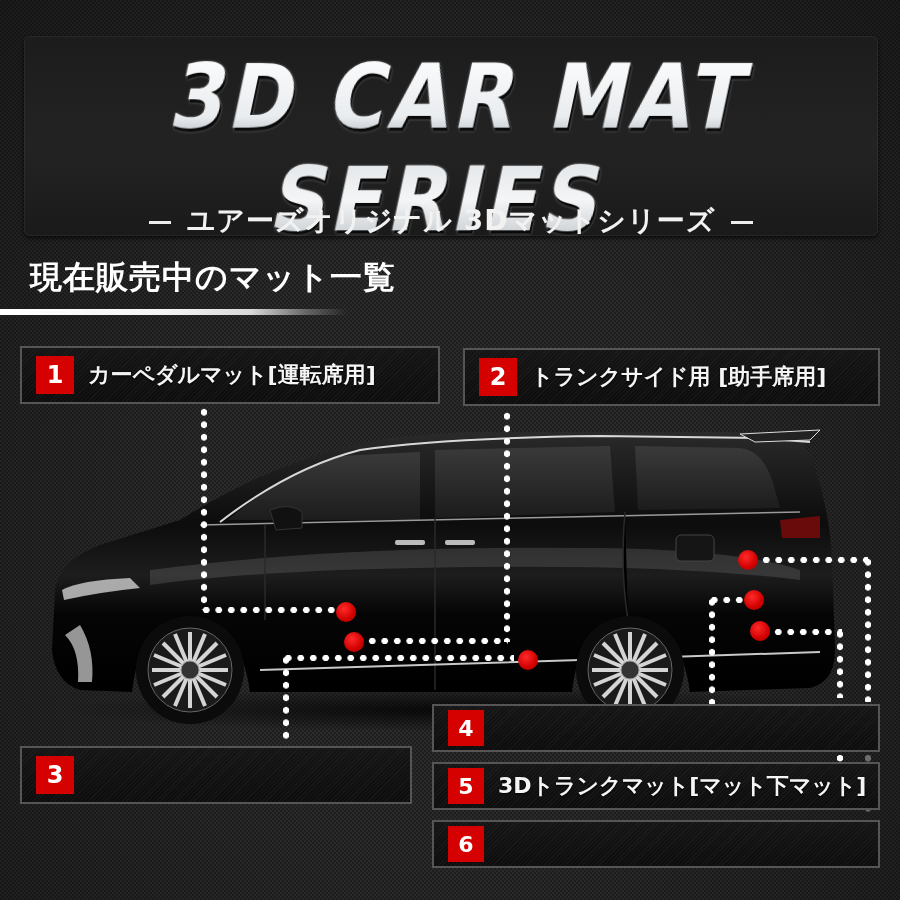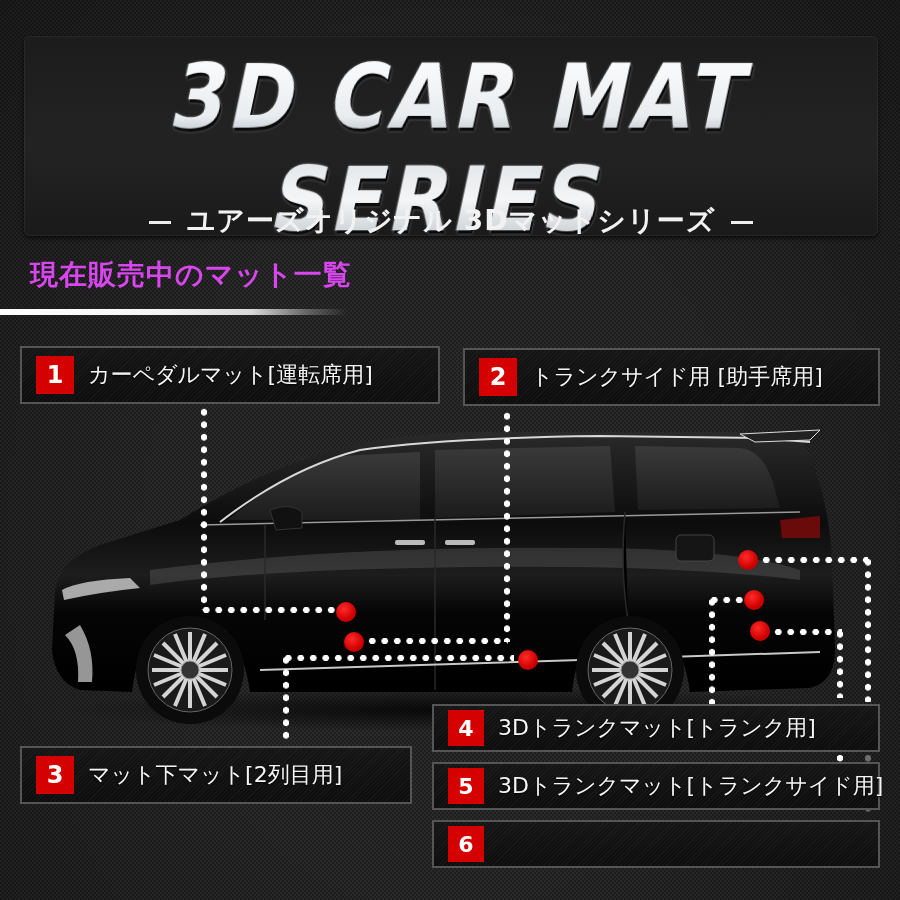--- a/index.html
+++ b/index.html
@@ -48,22 +48,22 @@
     color: #f2f2f2;
     font-weight: bold;
     font-size: 28px;
     letter-spacing: 1px;
   }
   .sub-title .dash { display: inline-block; width: 22px; height: 3px; background: #eee; vertical-align: middle; margin: 0 16px; }
 
   
   .section-heading {
     position: absolute; left: 30px; top: 256px;
-    color: #d946ef;
-    font-size: 28px;
+    color: #ffffff;
+    font-size: 32px;
     font-weight: bold;
     letter-spacing: 1px;
   }
   .section-rule {
     position: absolute; left: 0; top: 309px; width: 560px; height: 6px;
     background: linear-gradient(90deg, #ffffff 0%, #f4f4f4 30%, #d8d8d8 45%, rgba(160,160,160,0.5) 55%, rgba(80,80,80,0) 62%);
   }
 
   
   .label {
@@ -83,21 +83,21 @@
     color: #fff;
     font-weight: bold;
     font-size: 24px;
     display: flex; align-items: center; justify-content: center;
     margin-right: 14px;
     flex: 0 0 auto;
   }
   .label.short .num-badge { width: 36px; height: 36px; font-size: 22px; }
   .label-text {
     color: #f5f5f5;
-    font-weight: normal;
+    font-weight: bold;
     font-size: 22px;
     white-space: nowrap;
     text-shadow: 0 1px 2px #000;
   }
 
   
   .car { position: absolute; left: 40px; top: 420px; width: 830px; height: 310px; }
 
   
   .dots-h {
@@ -248,28 +248,26 @@
   <div class="label-text">カーペダルマット[運転席用]</div>
 </div>
 
 <div class="label" style="left:463px; top:348px; width:417px;">
   <div class="num-badge">2</div>
   <div class="label-text">トランクサイド用 [助手席用]</div>
 </div>
 
 <div class="label" style="left:20px; top:746px; width:392px;">
   <div class="num-badge">3</div>
-  <div class="label-text">マット下マット[2列目用]</div>
 </div>
 
 <div class="label short" style="left:432px; top:704px; width:448px;">
   <div class="num-badge">4</div>
-  <div class="label-text">3Dトランクマット[トランク用]</div>
 </div>
 
 <div class="label short" style="left:432px; top:762px; width:448px;">
   <div class="num-badge">5</div>
-  <div class="label-text">3Dトランクマット[トランクサイド用]</div>
+  <div class="label-text">3Dトランクマット[マット下マット]</div>
 </div>
 
 <div class="label short" style="left:432px; top:820px; width:448px;">
   <div class="num-badge">6</div>
 </div>
 
 </body></html>

